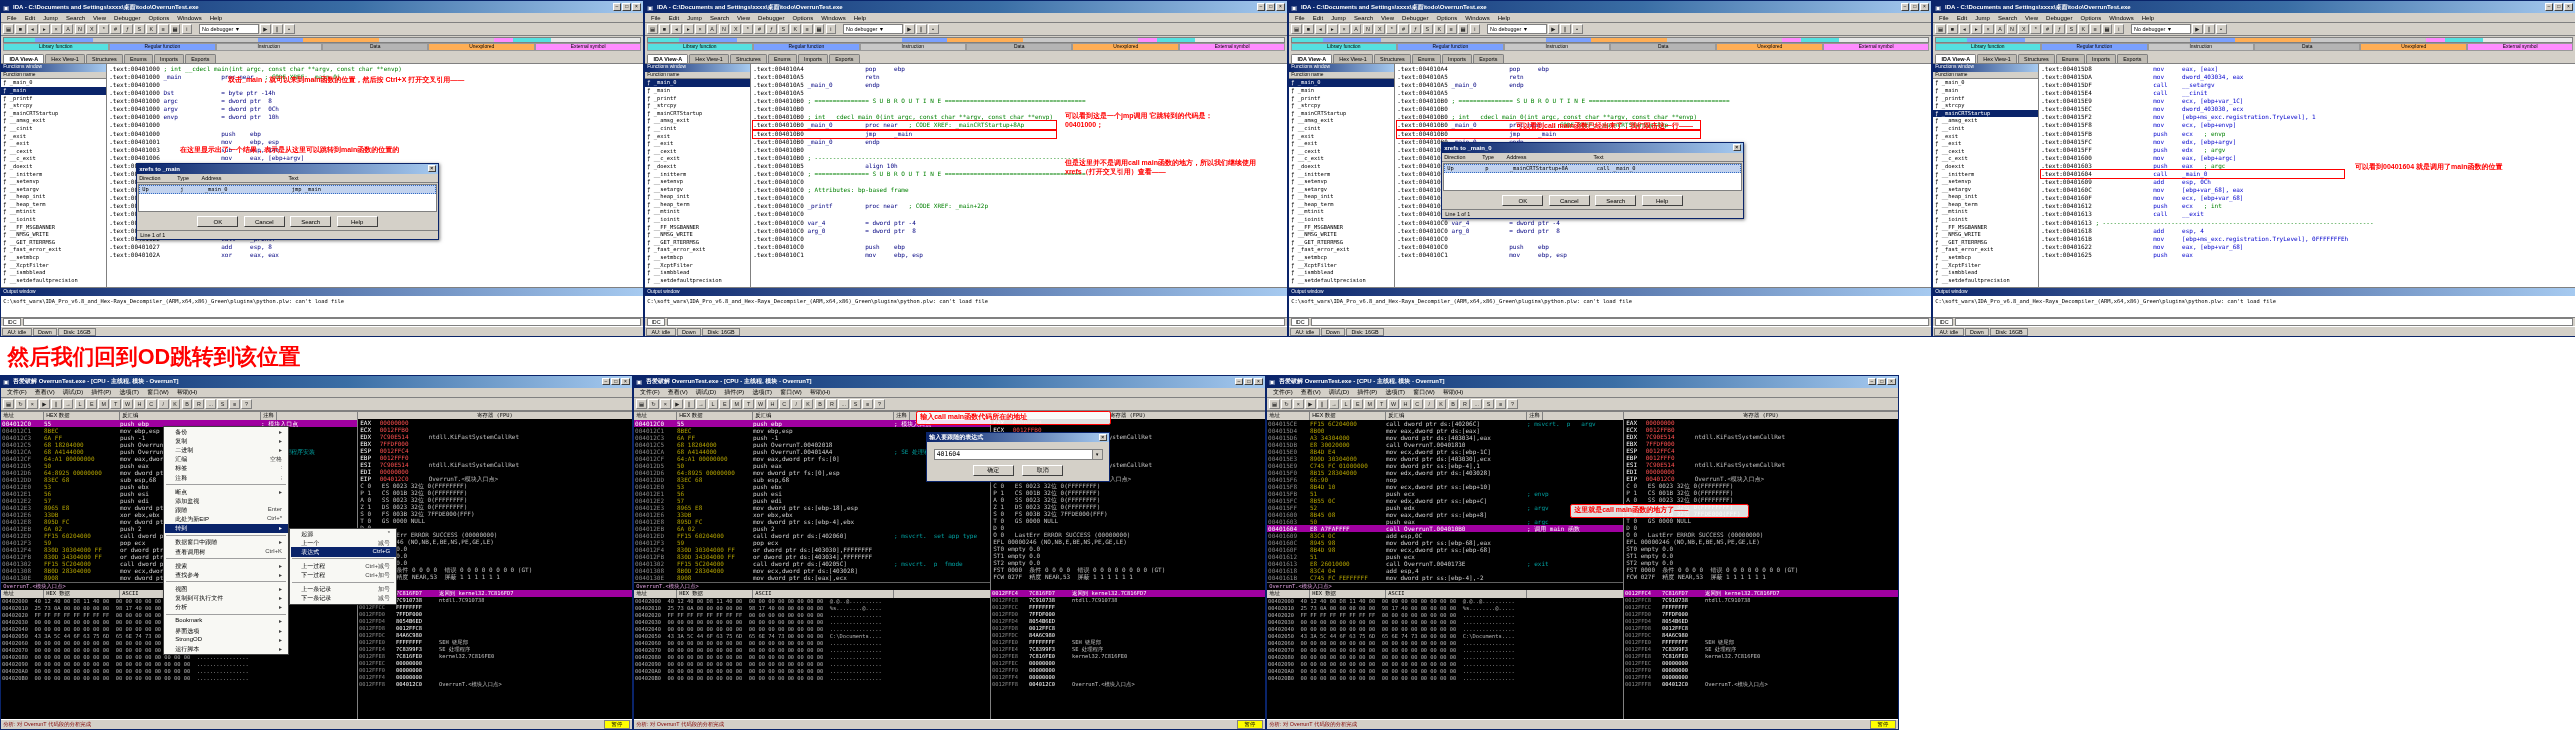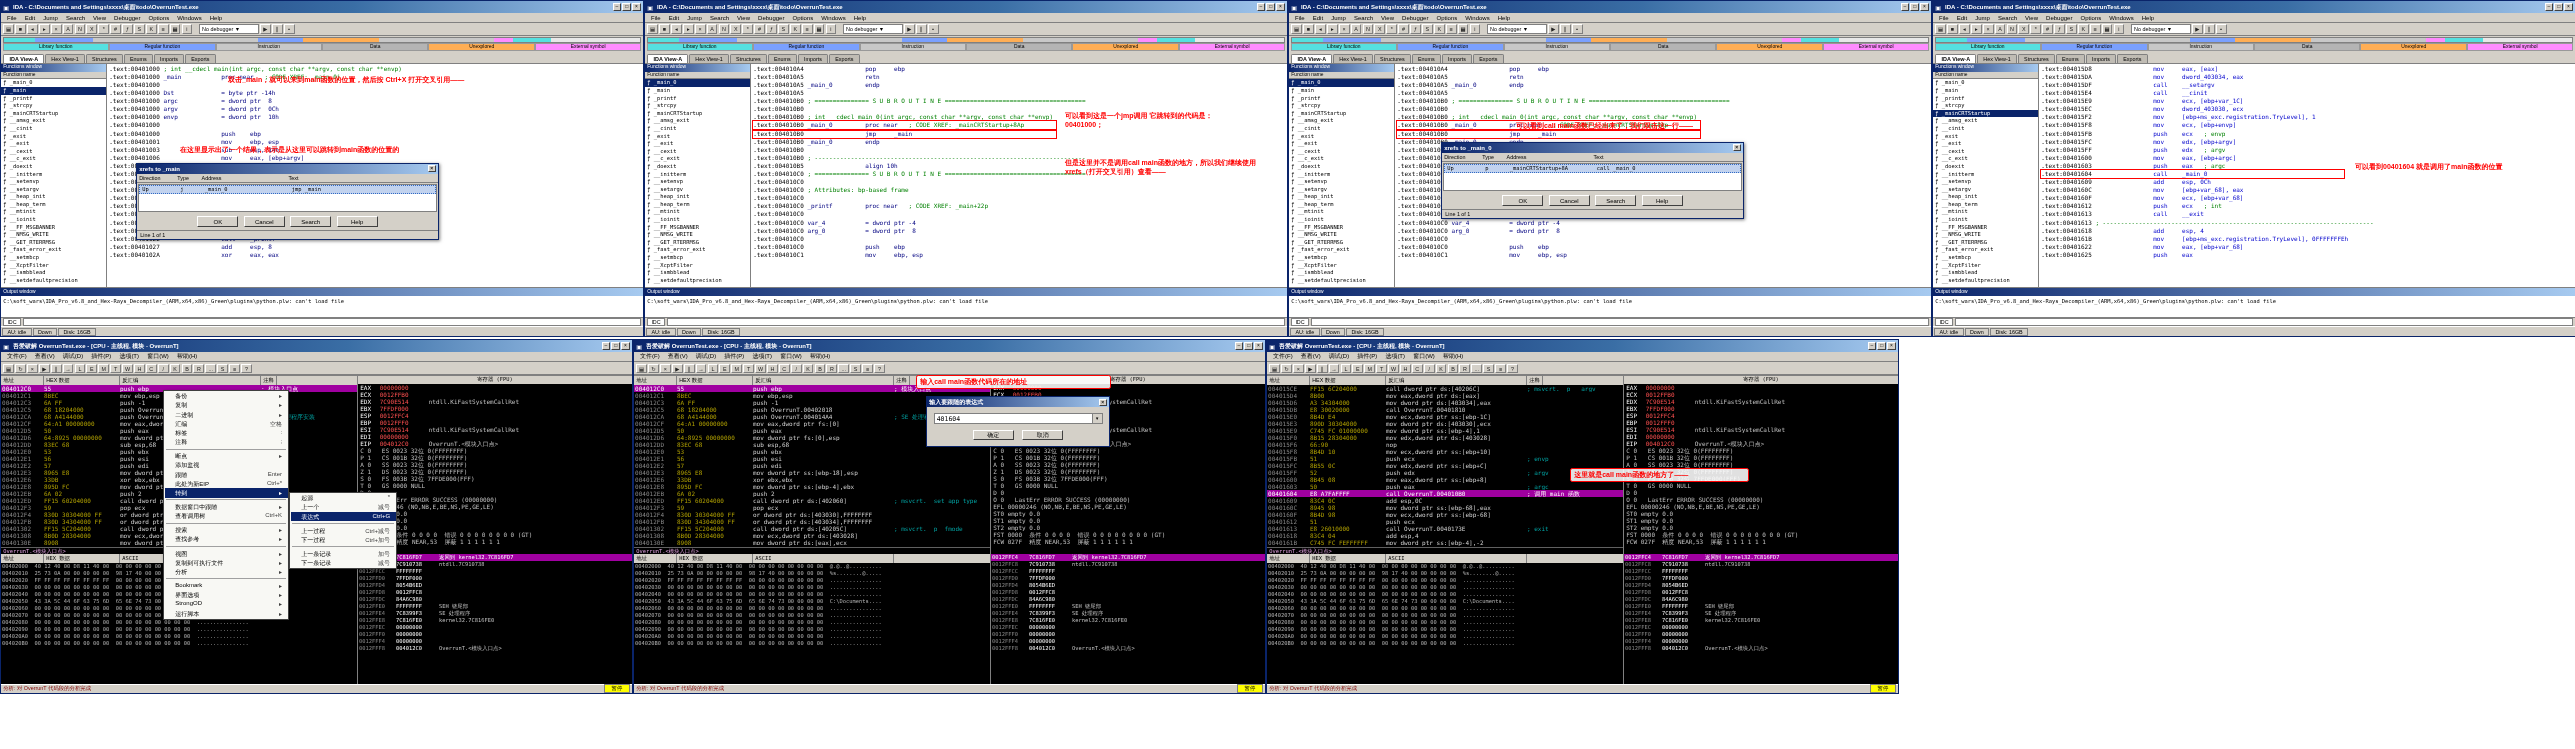--- a/index.html
+++ b/index.html
@@ -761,20 +761,21 @@
           </div>
         </div>
         <div class="statusbar">
           <span class="status-seg">AU: idle</span>
           <span class="status-seg">Down</span>
           <span class="status-seg">Disk: 16GB</span>
         </div>
         <div class="annotation" style="left: 422px; top: 162px; width: 184px;">可以看到00401604 就是调用了main函数的位置</div>
       </div>
     </div>
+  <div id="heading" style="color: rgb(255, 0, 0);">然后我们回到OD跳转到该位置</div>
   <div id="bottom-row">
       <div class="od-window">
         <div class="titlebar">
           <span class="app-icon">▣</span>
           <span class="title-text">吾爱破解 OverrunTest.exe - [CPU - 主线程, 模块 - OverrunT]</span>
           <span class="win-btns">
             <span class="win-btn">–</span>
             <span class="win-btn">□</span>
             <span class="win-btn">×</span>
           </span>

